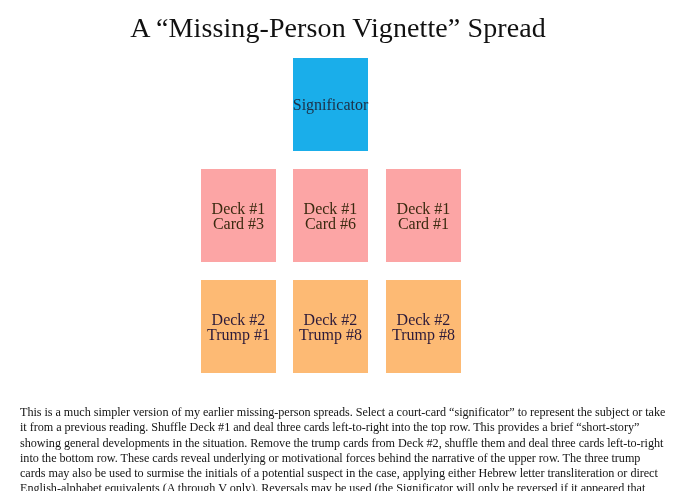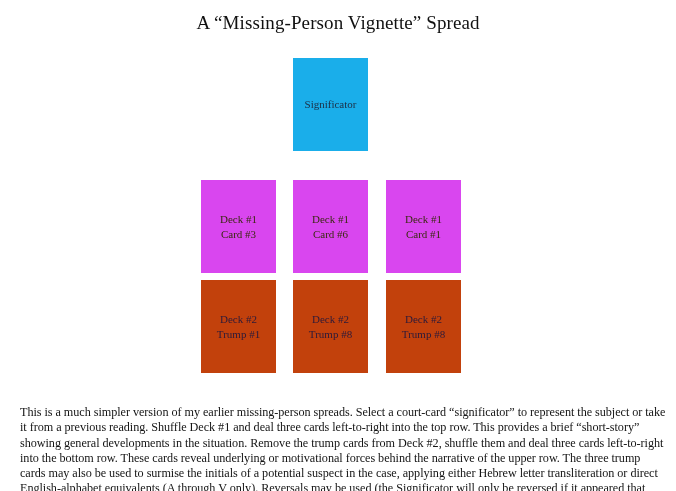--- a/index.html
+++ b/index.html
@@ -14,41 +14,41 @@
       overflow: hidden;
       font-family: "Liberation Serif", "DejaVu Serif", serif;
       color: #1a1a1a;
     }
     .title {
       position: absolute;
       left: 0;
       top: 12px;
       width: 676px;
       text-align: center;
-      font-size: 19px;
+      font-size: 28px;
       letter-spacing: 0.1px;
       color: #111;
     }
     .card {
       position: absolute;
       width: 75px;
       height: 93px;
       display: flex;
       align-items: center;
       justify-content: center;
       flex-direction: column;
       text-align: center;
-      font-size: 11px;
+      font-size: 16px;
       line-height: 15px;
       color: #2a2418;
       box-sizing: border-box;
     }
     .card.blue { background: #1aaeea; color: #1d2f45; }
-    .card.gold { background: #d946ef; color: #3a2a10; margin-top: 11px; }
-    .card.purple { background: #c2410c; color: #2c1a3a; }
+    .card.gold { background: #fca5a5; color: #3a2a10; }
+    .card.purple { background: #fdba74; color: #2c1a3a; }
 
     .desc {
       position: absolute;
       left: 20px;
       top: 393px;
       width: 648px;
       font-size: 12.2px;
       line-height: 15.2px;
       color: #141414;
       text-align: left;

